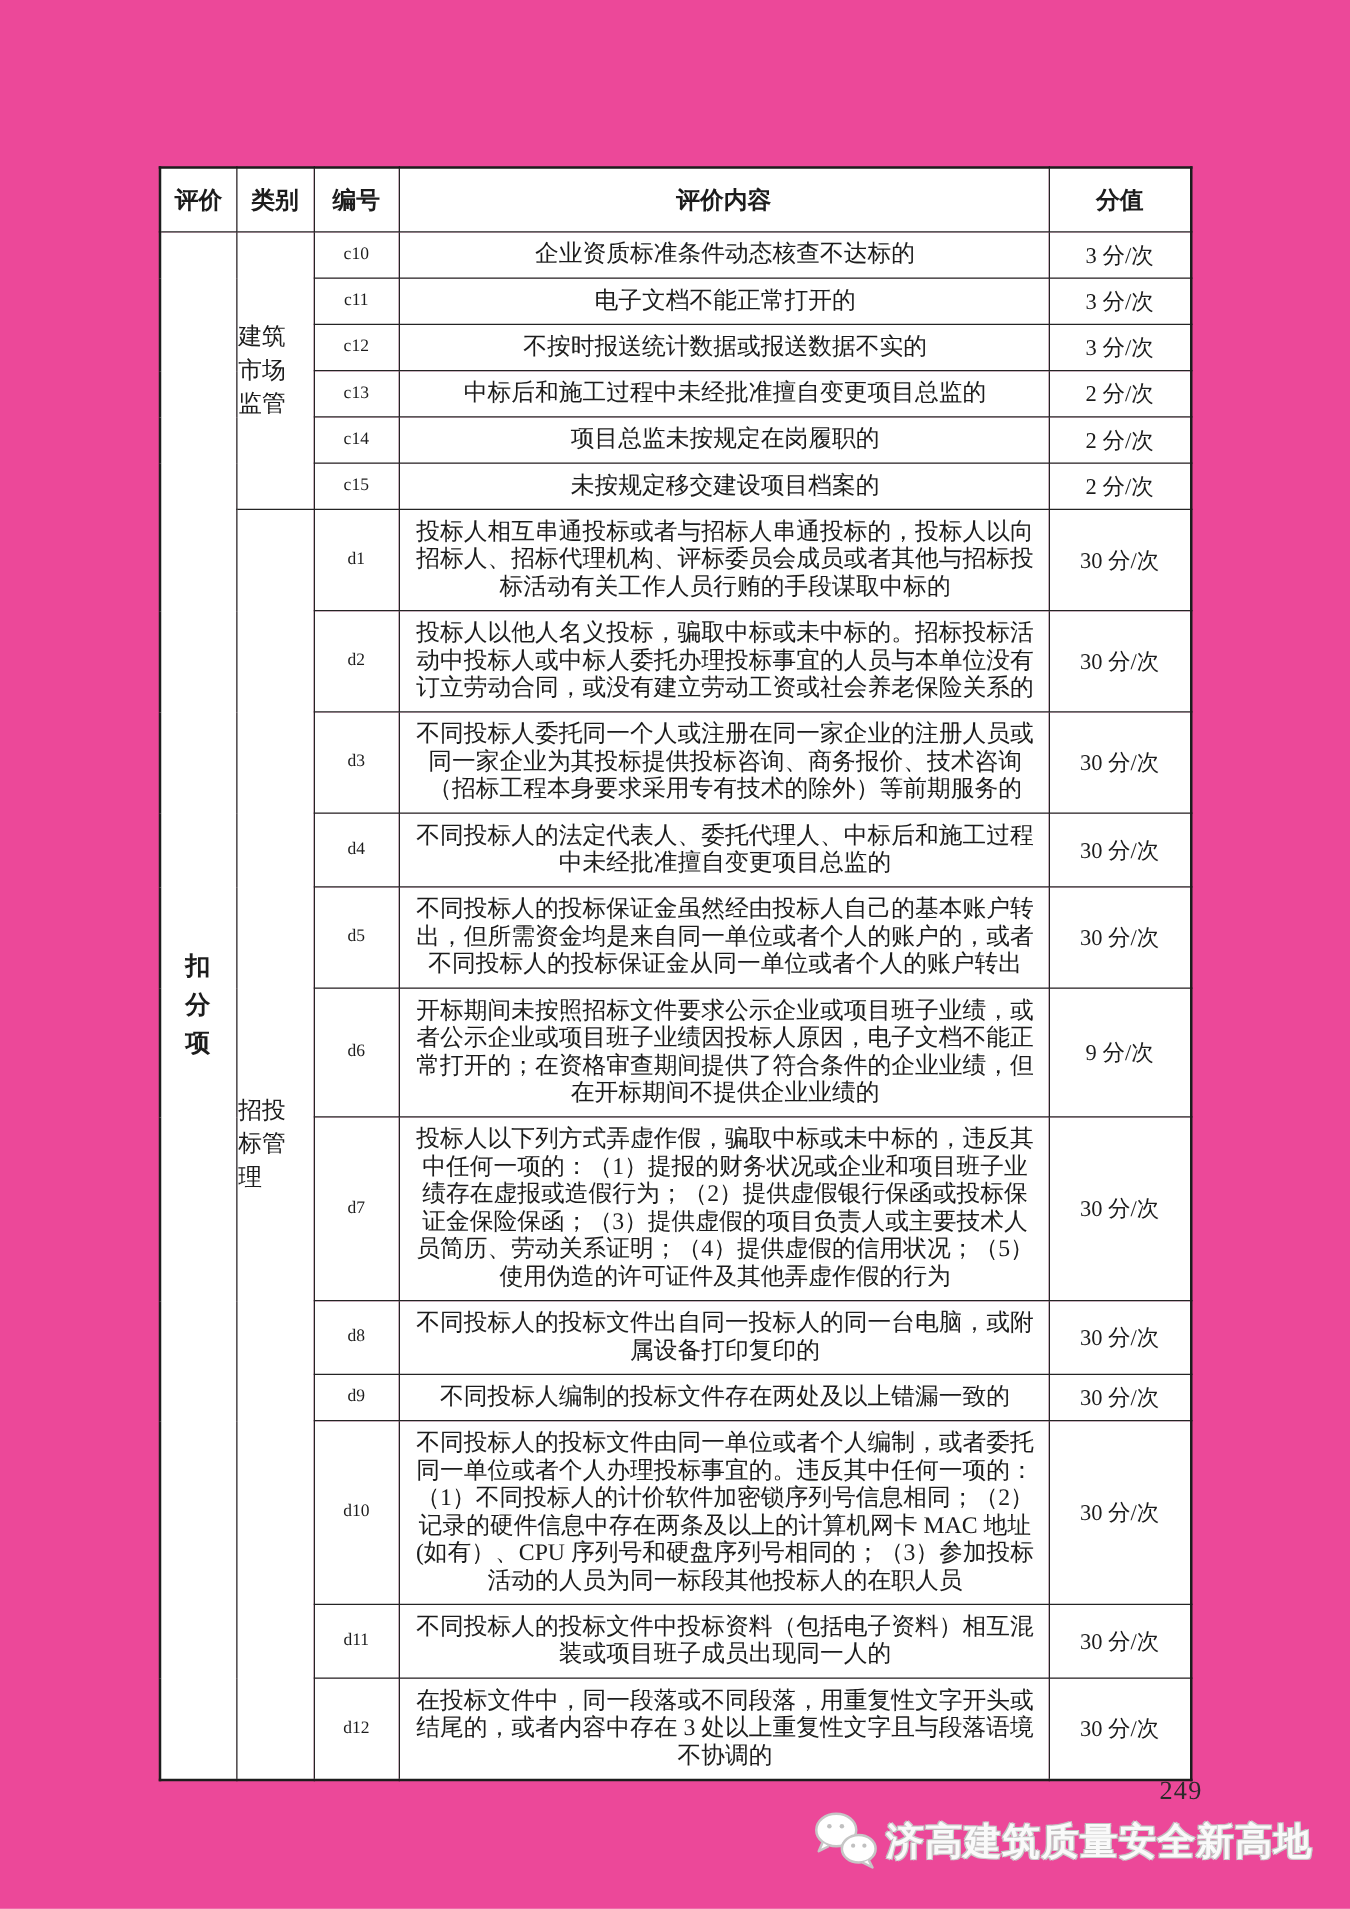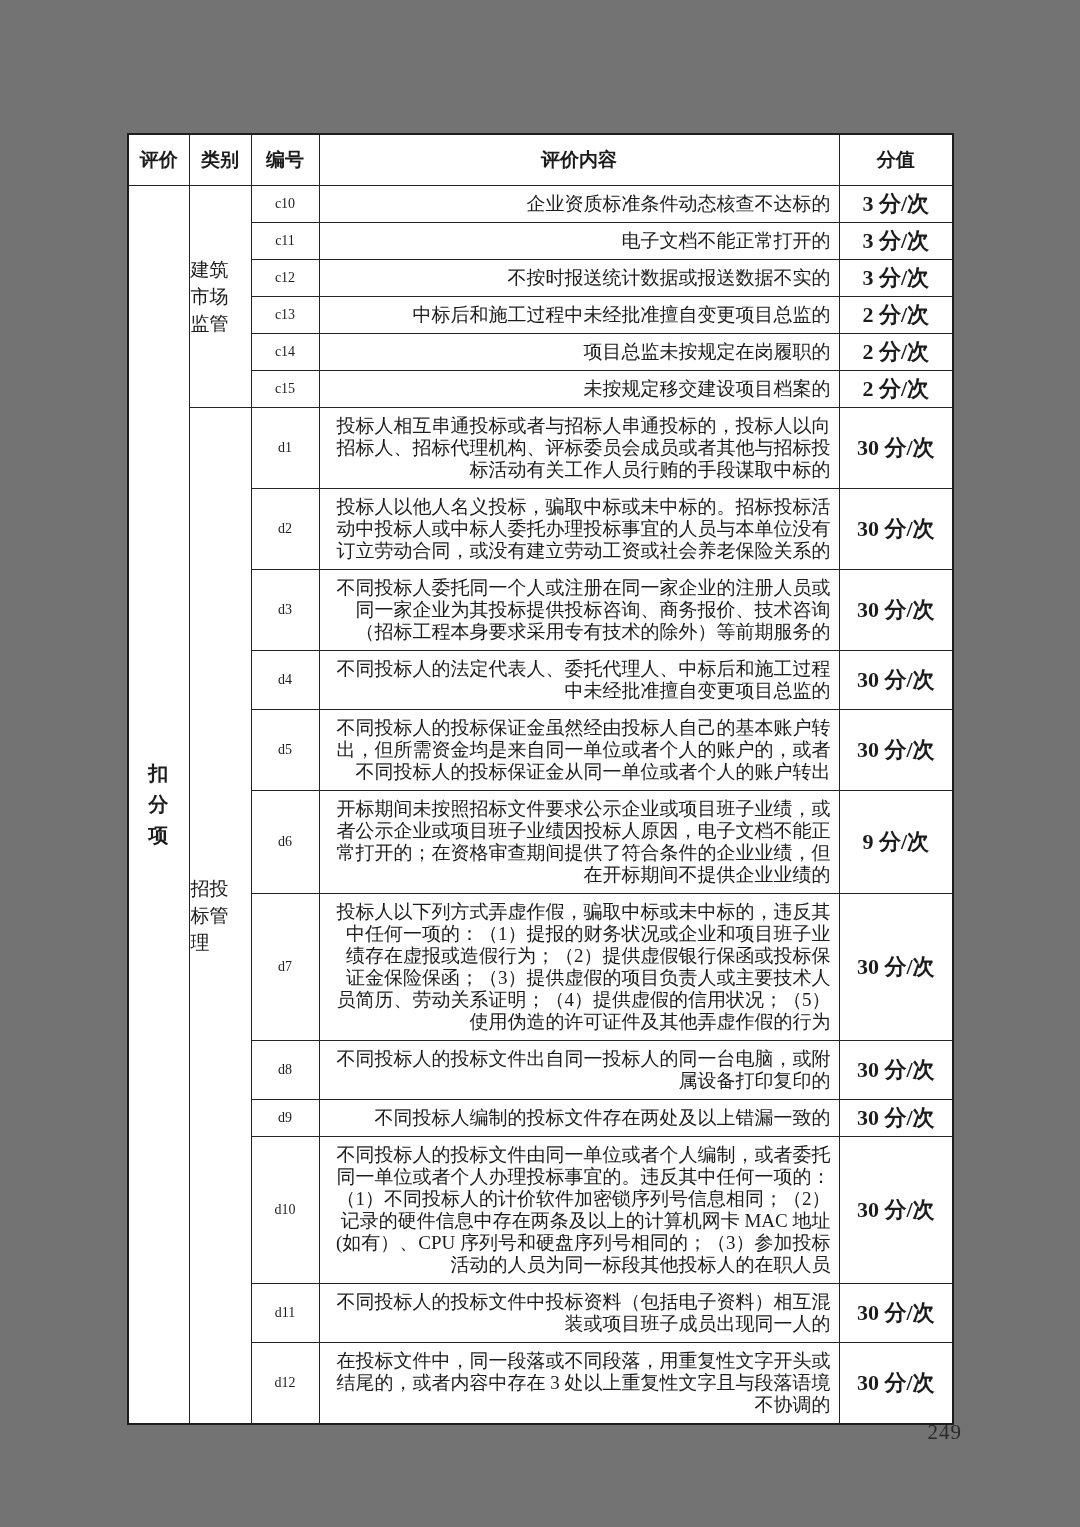--- a/index.html
+++ b/index.html
@@ -6,21 +6,21 @@
   body {
     width: 1080px; height: 1527px;
     background: #ffffff;
     font-family: "Liberation Serif", "DejaVu Serif", serif;
     color: #1c1c1c;
   }
   .page {
     position: relative;
     width: 1080px; height: 1527px;
     overflow: hidden;
-    background: #737373;
+    background: #ec4899;
   }
   table.score-table {
     position: absolute;
     left: 127px; top: 133px;
     width: 825px;
     border-collapse: collapse;
     table-layout: fixed;
     border: 2px solid #1d1d1d;
   }
   .score-table th, .score-table td {
@@ -53,32 +53,31 @@
   }
   td.cell-code {
     font-size: 14px;
     text-align: center;
     vertical-align: middle;
     padding: 0;
   }
   td.cell-content {
     font-size: 19px;
     line-height: 22px;
-    text-align: right;
+    text-align: center;
     vertical-align: middle;
     padding: 7px 8px 7px 10px;
     word-break: break-all;
   }
   td.cell-score {
-    font-size: 22px;
+    font-size: 18px;
     text-align: center;
     vertical-align: middle;
     white-space: nowrap;
     padding: 0 14px;
-    font-weight: bold;
   }
   .page-number {
     position: absolute;
     top: 1420px;
     right: 118px;
     font-size: 21px;
     color: #2a2a2a;
     letter-spacing: 1px;
   }
   .watermark {
@@ -222,14 +221,29 @@
         <tr>
           <td class="cell-code">d12</td>
           <td class="cell-content">在投标文件中，同一段落或不同段落，用重复性文字开头或结尾的，或者内容中存在 3 处以上重复性文字且与段落语境不协调的</td>
           <td class="cell-score">30 分/次</td>
         </tr>
       </tbody>
   </table>
 
   <div class="page-number">249</div>
 
+  <div class="watermark">
+    <span class="wm-icon">
+      <svg width="54" height="50" viewBox="0 0 54 50" fill="none" xmlns="http://www.w3.org/2000/svg">
+        <ellipse cx="19" cy="16" rx="16" ry="13" stroke="#c6c6c6" stroke-width="2" fill="#ffffff"></ellipse>
+        <path d="M8 26 L5 33 L13 29" stroke="#c6c6c6" stroke-width="2" fill="#ffffff" stroke-linejoin="round"></path>
+        <circle cx="13.5" cy="13" r="1.8" fill="#c0c0c0"></circle>
+        <circle cx="23.5" cy="13" r="1.8" fill="#c0c0c0"></circle>
+        <ellipse cx="37" cy="31" rx="13.5" ry="11" stroke="#c6c6c6" stroke-width="2" fill="#ffffff"></ellipse>
+        <path d="M45 40 L48 46 L40 42" stroke="#c6c6c6" stroke-width="2" fill="#ffffff" stroke-linejoin="round"></path>
+        <circle cx="32.5" cy="28.5" r="1.7" fill="#c0c0c0"></circle>
+        <circle cx="41.5" cy="28.5" r="1.7" fill="#c0c0c0"></circle>
+      </svg>
+    </span>
+    <span class="wm-text">济高建筑质量安全新高地</span>
+  </div>
 
 </div>
 
 </body></html>

